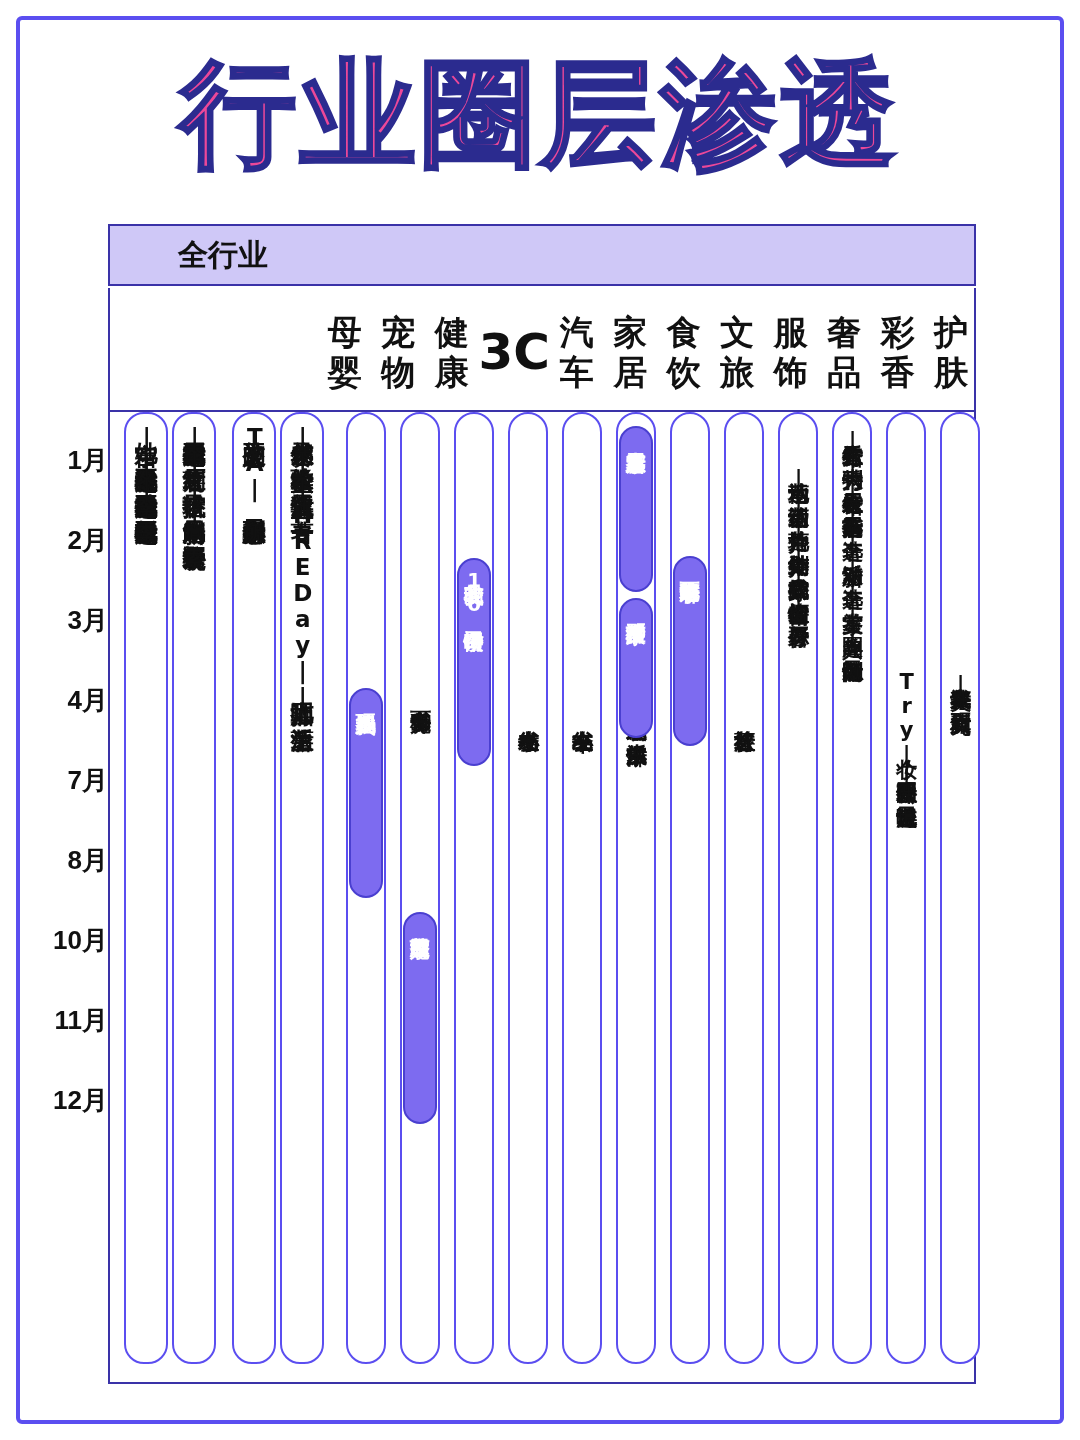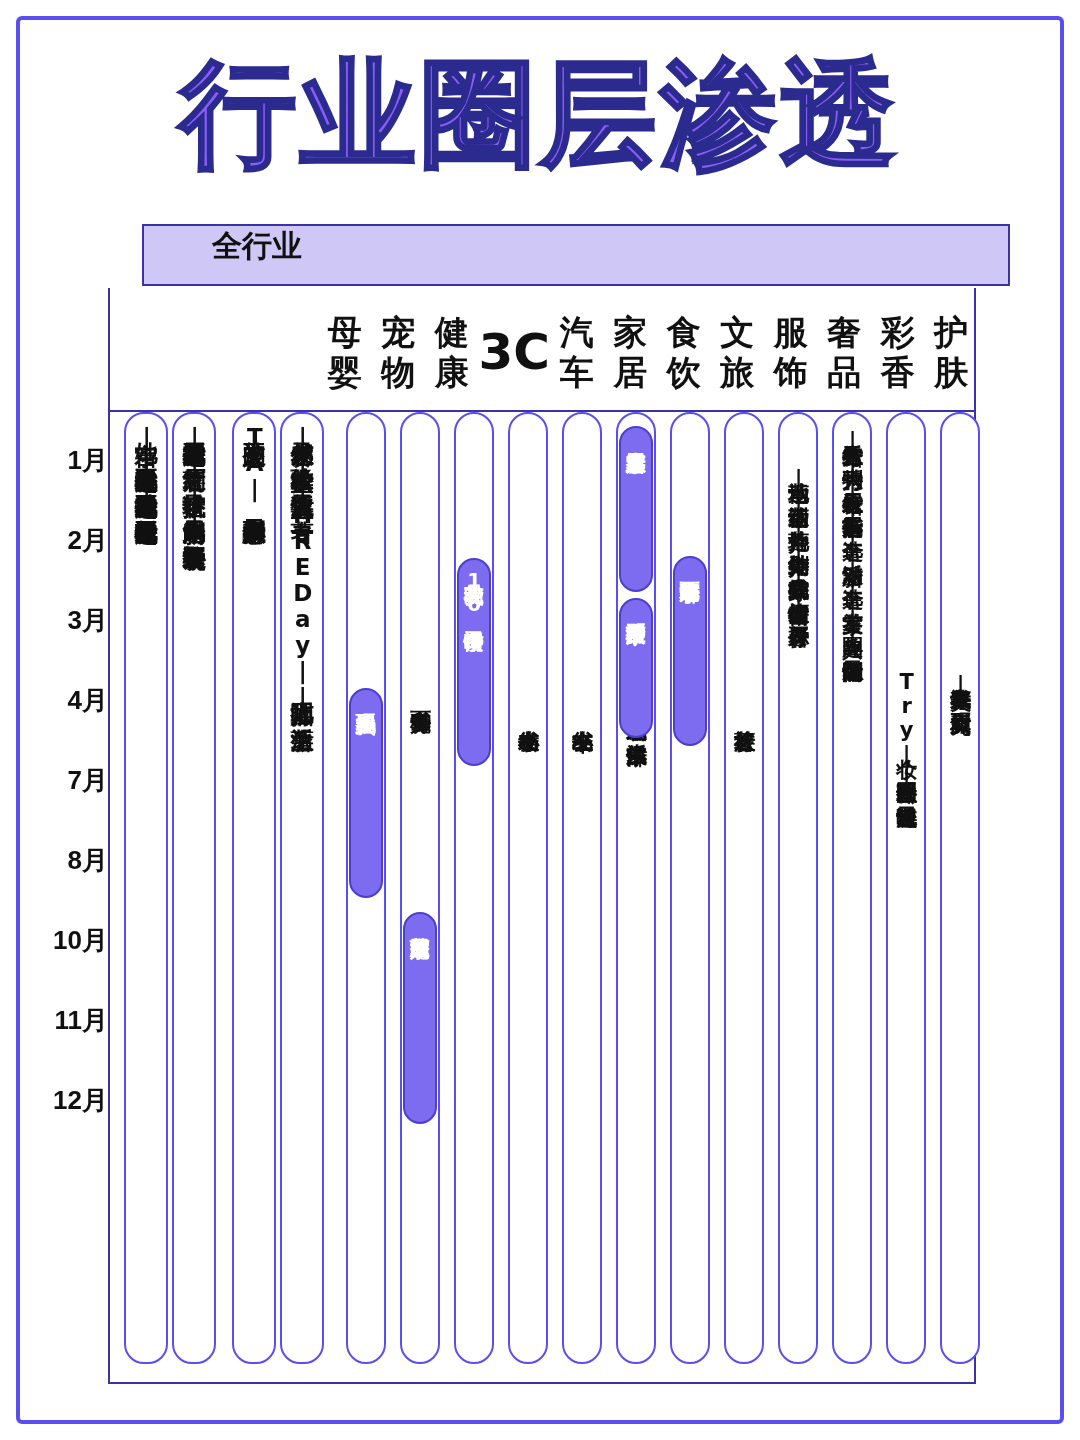--- a/index.html
+++ b/index.html
@@ -11,29 +11,29 @@
     position:relative;
   }
   .page-border{
     position:absolute;left:16px;top:16px;right:16px;bottom:16px;
     border:4px solid #5b4ef0;border-radius:6px;
     box-sizing:border-box;
   }
   .title{
     position:absolute;left:0;top:56px;width:1080px;text-align:center;
     font-size:116px;line-height:116px;font-weight:bold;
-    color:#8b5cf6;letter-spacing:4px;
+    color:#ec4899;letter-spacing:4px;
     -webkit-text-stroke:3px #2b2b8f;
     font-family:"DejaVu Sans","Liberation Sans",sans-serif;
   }
   
   .header-bar{
     position:absolute;left:108px;top:224px;width:868px;height:62px;
     background:#cfc8f7;border:2px solid #3a32a8;box-sizing:border-box;
-    display:flex;align-items:flex-start;margin-left:34px;
+    display:flex;align-items:center;
   }
   .header-bar .seg{
     color:#111;font-weight:bold;font-size:30px;text-align:center;
   }
   .seg-all{width:226px;}
   .seg-vert{flex:1;}
 
   
   .col-head{
     position:absolute;top:288px;left:108px;width:868px;height:124px;

